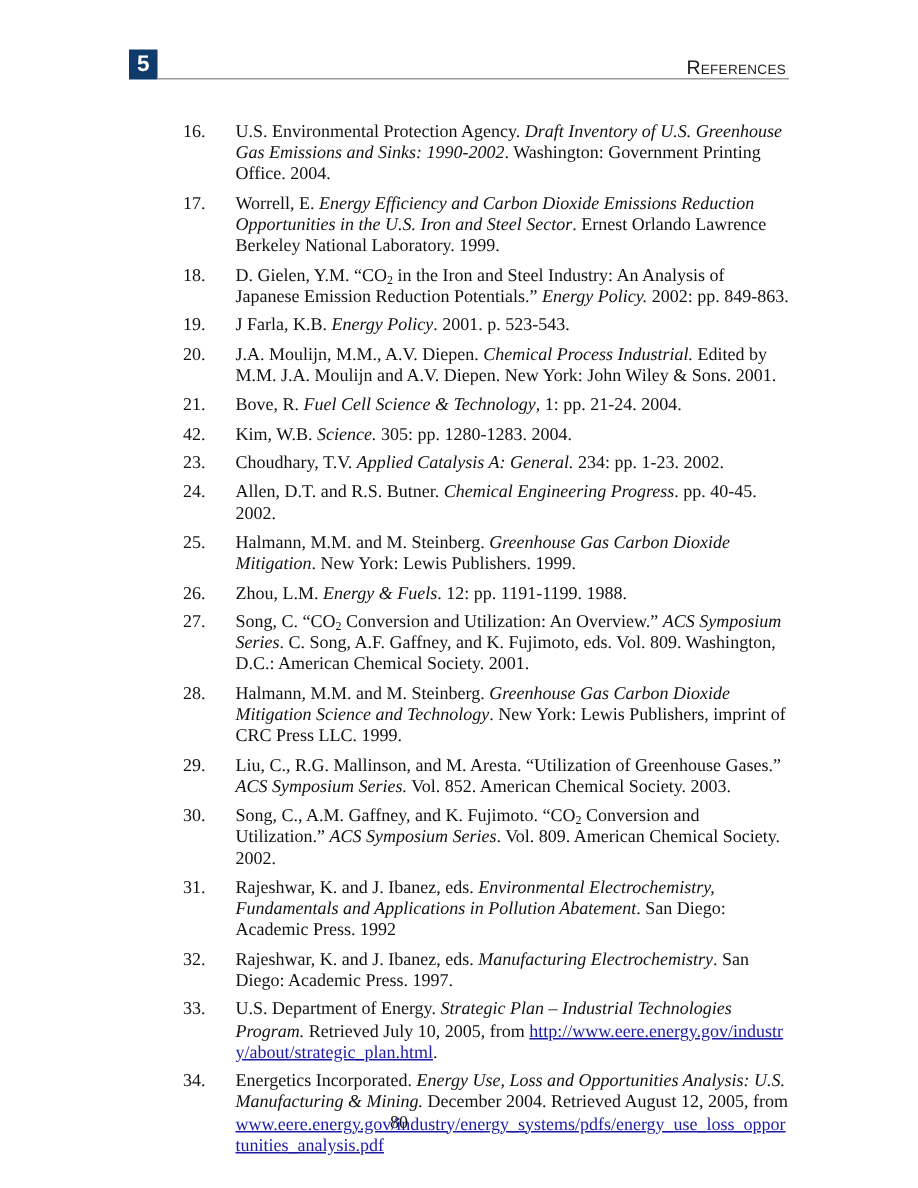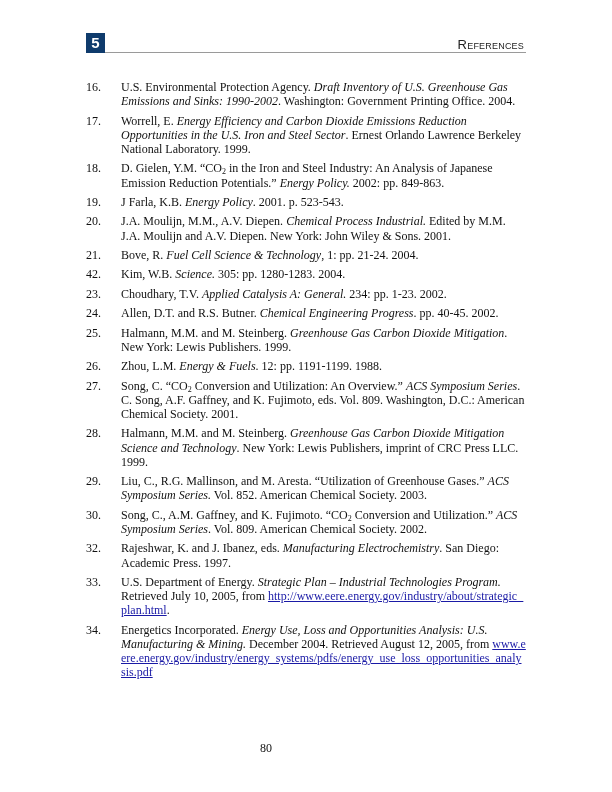--- a/index.html
+++ b/index.html
@@ -2,21 +2,21 @@
 <html><head>
   <meta charset="utf-8">
   <style>
     html, body { margin: 0; padding: 0; background: #ffffff; }
     body { width: 612px; height: 792px; position: relative; overflow: hidden; font-family: "Liberation Serif", "DejaVu Serif", serif; color: #111; }
     .header { position: absolute; left: 86px; top: 33px; width: 440px; height: 20px; }
     .badge { position: absolute; left: 0; top: 0; width: 19px; height: 20px; background: #0f3b6c; color: #fff; font-family: "Liberation Sans", sans-serif; font-weight: bold; font-size: 15px; line-height: 20px; text-align: center; }
     .rule { position: absolute; left: 19px; right: 0; top: 19px; height: 1px; background: #9a9a9a; }
     .section-title { position: absolute; right: 2px; top: 4px; font-family: Liberation Sans, sans-serif; font-size: 13px; font-variant: small-caps; letter-spacing: 0.2px; color: #222; }
     .refs { position: absolute; left: 86px; top: 80px; width: 440px; font-size: 12px; line-height: 14.2px; }
-    .ref { display: flex; margin-bottom: 5.2px; }
+    .ref { display: flex; margin-bottom: 5.2px; margin-left: 36px; }
     .num { width: 35px; flex: 0 0 35px; }
     .body { flex: 1; }
     .body i { font-style: italic; }
     .link { color: #1a1aa6; text-decoration: underline; word-break: break-all; }
     .page-num { position: absolute; left: 0; width: 532px; top: 741px; text-align: center; font-size: 12px; }
     sub { font-size: 8px; vertical-align: -2px; line-height: 0; }
   </style>
 </head>
 <body>
 
@@ -81,20 +81,24 @@
     </div>
     <div class="ref">
       <div class="num">29.</div>
       <div class="body"><span>Liu, C., R.G. Mallinson, and M. Aresta. “Utilization of Greenhouse Gases.”  </span><i>ACS Symposium Series.</i><span> Vol. 852. American Chemical Society.  2003.</span></div>
     </div>
     <div class="ref">
       <div class="num">30.</div>
       <div class="body"><span>Song, C., A.M. Gaffney, and K. Fujimoto. “CO</span><sub>2</sub><span> Conversion and Utilization.” </span><i>ACS Symposium Series</i><span>. Vol. 809. American Chemical Society.  2002.</span></div>
     </div>
     <div class="ref">
+      <div class="num">31.</div>
+      <div class="body"><span>Rajeshwar, K. and J. Ibanez, eds. </span><i>Environmental Electrochemistry, Fundamentals and Applications in Pollution Abatement</i><span>.  San Diego: Academic Press.  1992</span></div>
+    </div>
+    <div class="ref">
       <div class="num">32.</div>
       <div class="body"><span>Rajeshwar, K. and J. Ibanez, eds. </span><i>Manufacturing Electrochemistry</i><span>. San Diego: Academic Press. 1997.</span></div>
     </div>
     <div class="ref">
       <div class="num">33.</div>
       <div class="body"><span>U.S. Department of Energy.  </span><i>Strategic Plan – Industrial Technologies Program.</i><span> Retrieved July 10, 2005, from </span><a class="link">http://www.eere.energy.gov/industry/about/strategic_plan.html</a><span>.</span></div>
     </div>
     <div class="ref">
       <div class="num">34.</div>
       <div class="body"><span>Energetics Incorporated.  </span><i>Energy Use, Loss and Opportunities Analysis:  U.S. Manufacturing &amp; Mining.</i><span> December 2004.  Retrieved August 12, 2005, from </span><a class="link">www.eere.energy.gov/industry/energy_systems/pdfs/energy_use_loss_opportunities_analysis.pdf</a></div>

